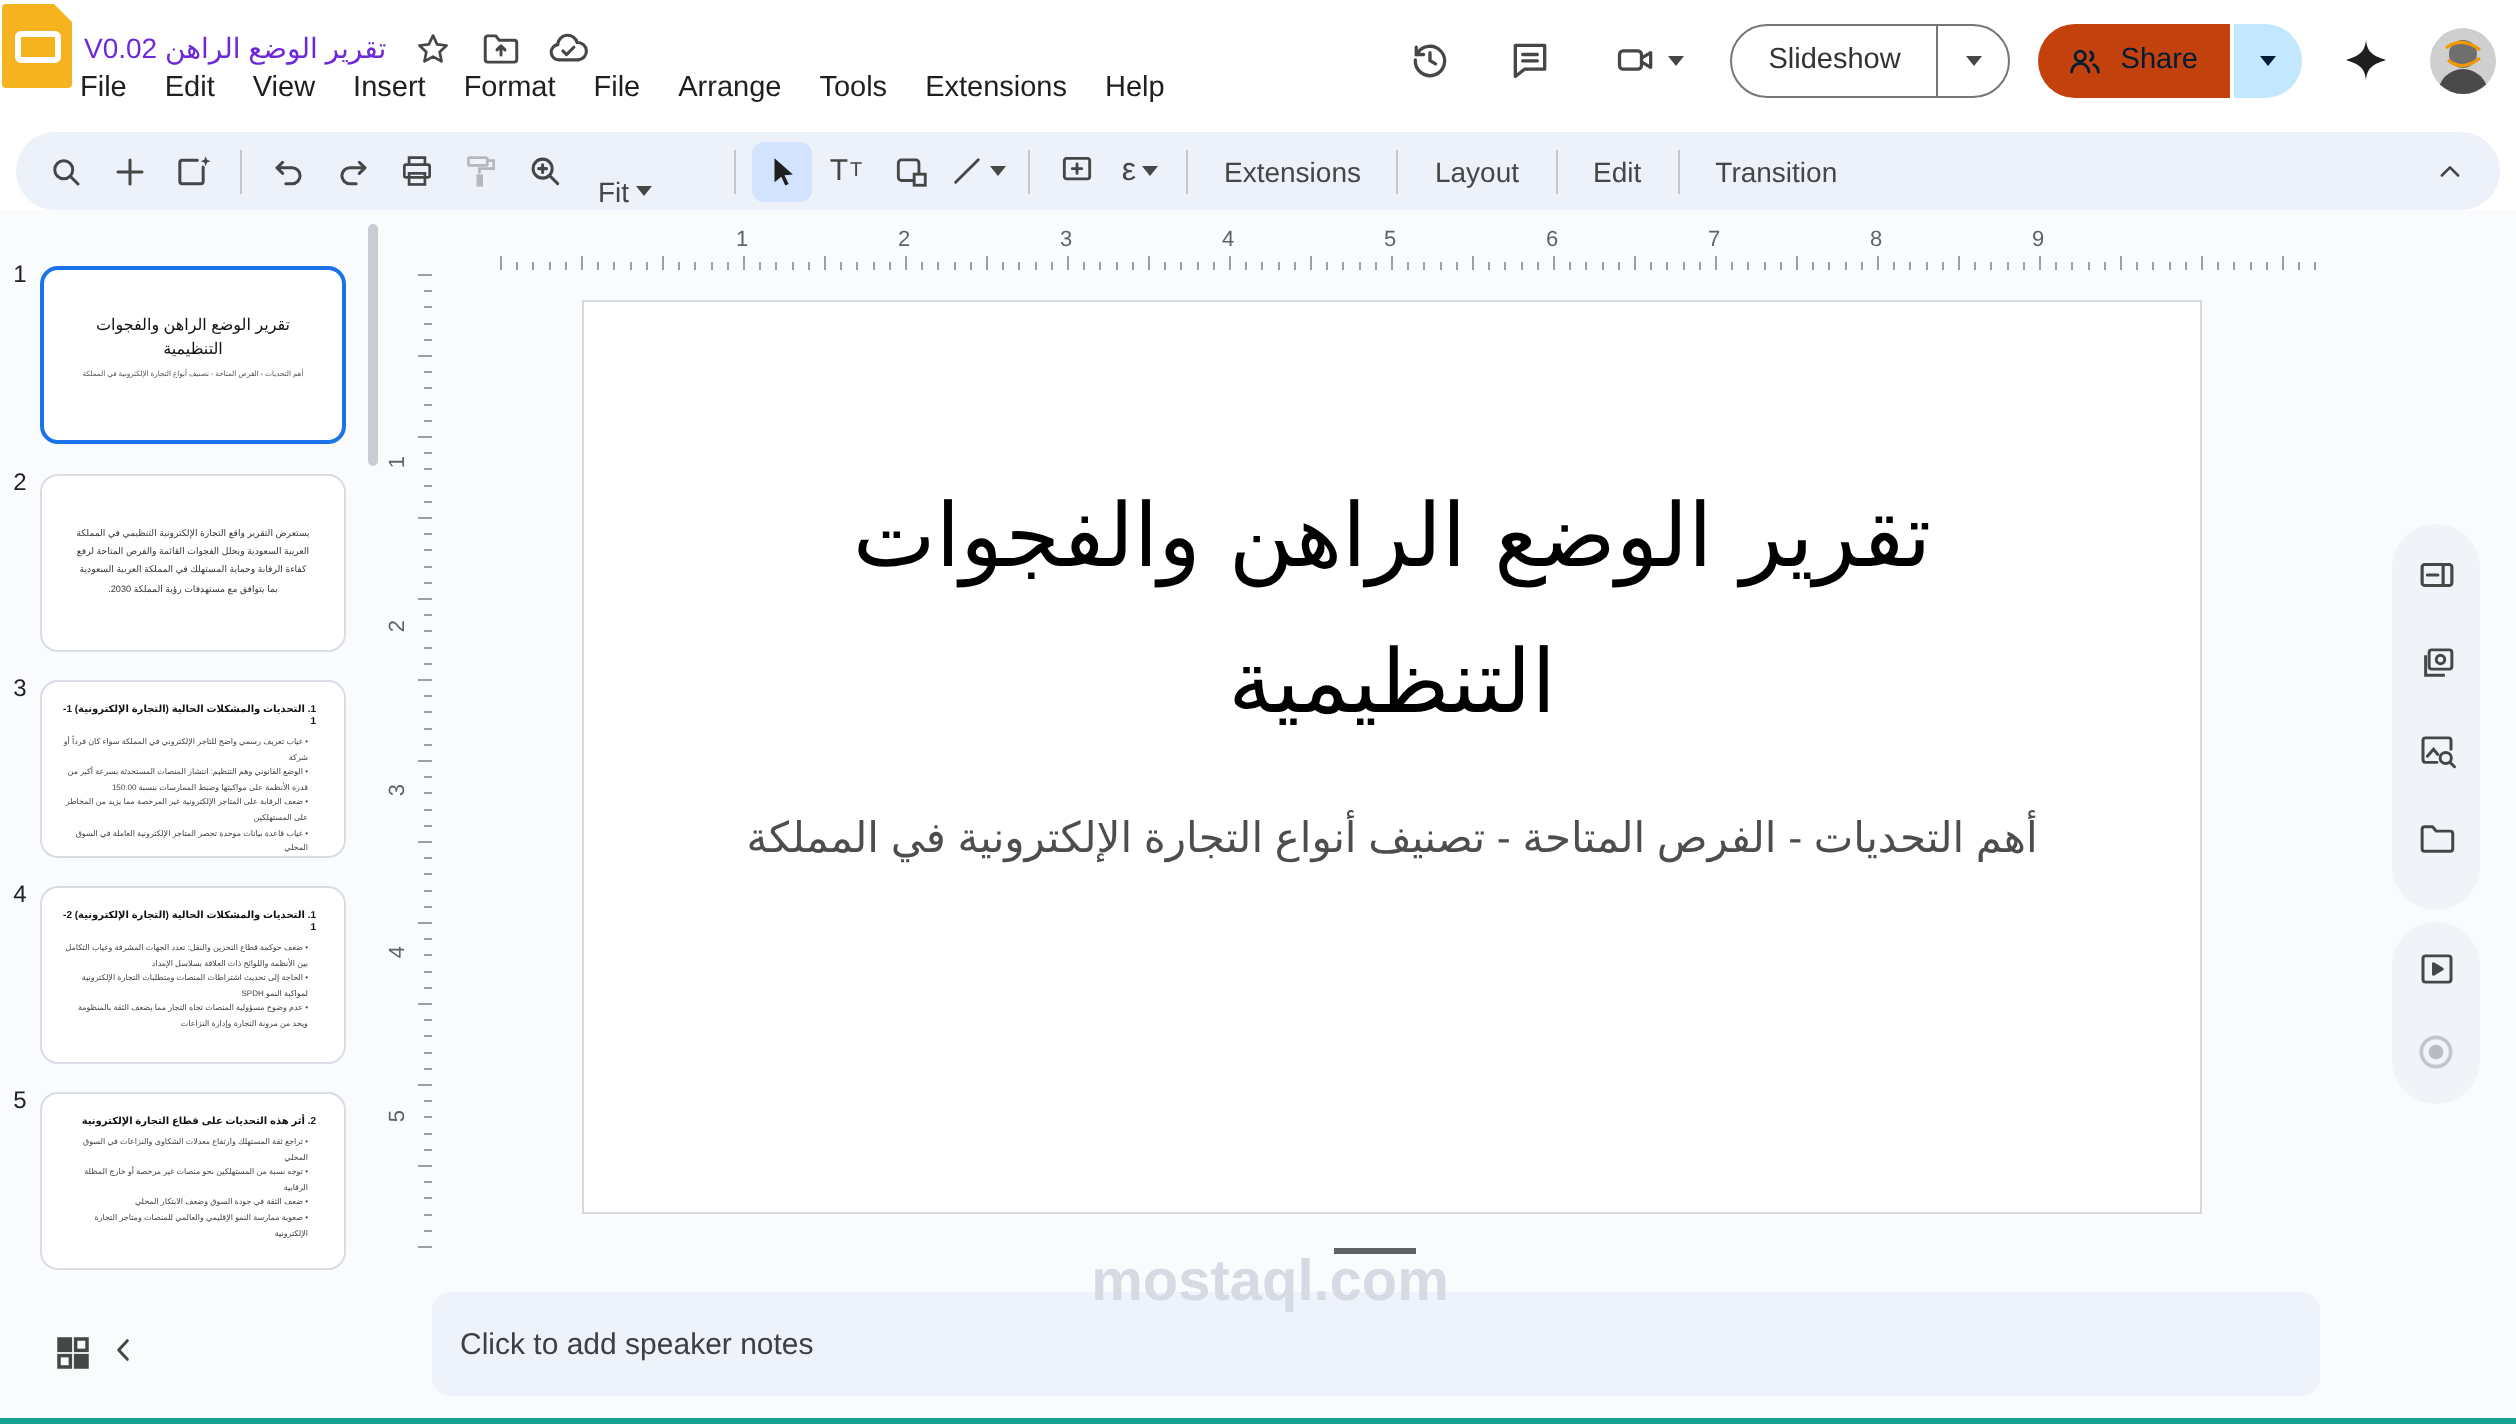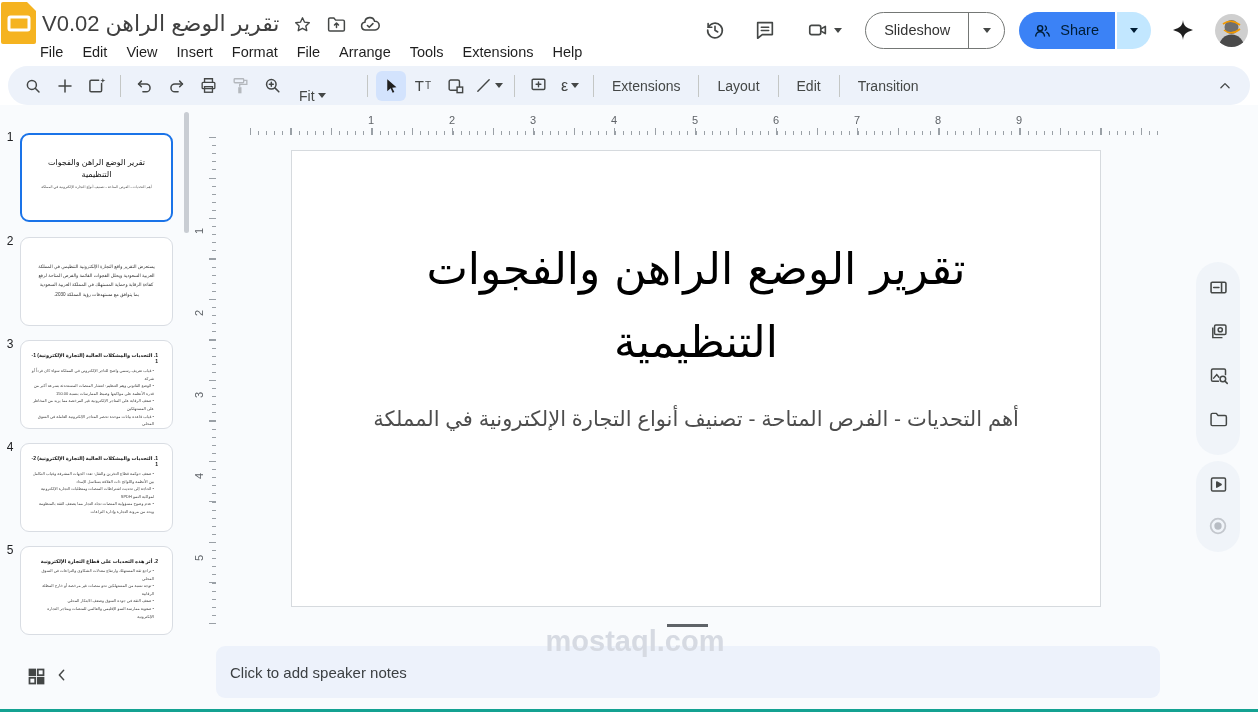--- a/index.html
+++ b/index.html
@@ -7,33 +7,33 @@
   body {
     position:relative; overflow:hidden; background:#fff;
     font-family:"Liberation Sans","DejaVu Sans",sans-serif; color:#202124;
   }
   .abs { position:absolute; }
   svg { display:block; }
 
   
   .logo { left:0; top:8; width:38px; height:46px; }
   .doc-row { left:42px; top:12px; height:24px; display:flex; align-items:center; gap:12px; }
-  .doc-title { font-size:22px; color:#404040; direction:rtl; white-space:nowrap; }
+  .doc-title { font-size:14px; color:#6d28d9; direction:rtl; white-space:nowrap; }
   .doc-ico { width:22px; height:22px; display:flex; align-items:center; justify-content:center; color:#444746; }
-  .menubar { left:40px; top:36px; height:24px; display:flex; gap:19px; align-items:flex-end; }
+  .menubar { left:40px; top:36px; height:24px; display:flex; gap:19px; align-items:flex-start; }
   .menubar span { font-size:14.5px; color:#1f1f1f; cursor:default; }
 
   .top-actions { right:10px; top:10px; height:40px; display:flex; align-items:center; gap:14px; }
   .ticon { width:36px; height:36px; display:flex; align-items:center; justify-content:center; color:#444746; }
   .caret { width:0; height:0; border-left:4px solid transparent; border-right:4px solid transparent; border-top:5px solid #444746; }
   .slideshow-btn { display:flex; align-items:stretch; height:37px; border:1px solid #747775; border-radius:19px; overflow:hidden; background:#fff; }
   .slideshow-main { padding:0 18px; display:flex; align-items:center; font-size:14.5px; color:#333; }
   .slideshow-caret { width:36px; display:flex; align-items:center; justify-content:center; border-left:1px solid #747775; }
   .share-btn { display:flex; align-items:stretch; height:37px; border-radius:19px; overflow:hidden; }
-  .share-main { background:#3b82f6; display:flex; align-items:center; gap:8px; padding:0 16px 0 14px; font-size:14.5px; color:#001d35; font-weight:500;justify-content:center; }
+  .share-main { background:#c2410c; display:flex; align-items:center; gap:8px; padding:0 16px 0 14px; font-size:14.5px; color:#001d35; font-weight:500;justify-content:center; }
   .share-caret { background:#c2e7ff; width:34px; display:flex; align-items:center; justify-content:center; margin-left:2px; }
   .avatar { width:33px; height:33px; border-radius:50%; overflow:hidden; }
 
   
   .toolbar { left:8px; top:66px; width:1242px; height:39px; background:#edf2fa; border-radius:20px;
              display:flex; align-items:center; padding:0 10px; gap:2px; }
   .tbtn { min-width:30px; height:30px; border-radius:6px; display:flex; align-items:center; justify-content:center;
           color:#444746; font-size:14px; gap:3px; padding:0 3px; }
   .tbtn.active { background:#d3e3fd; }
   .tdiv { width:1px; height:22px; background:#c4c7c5; margin:0 6px; }

